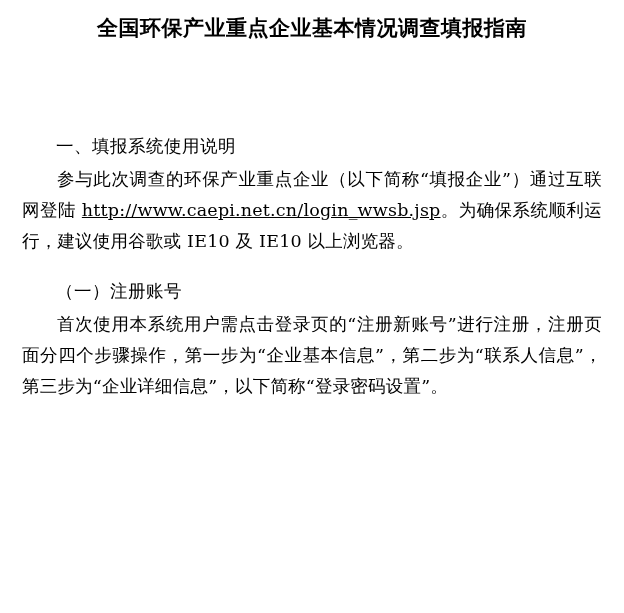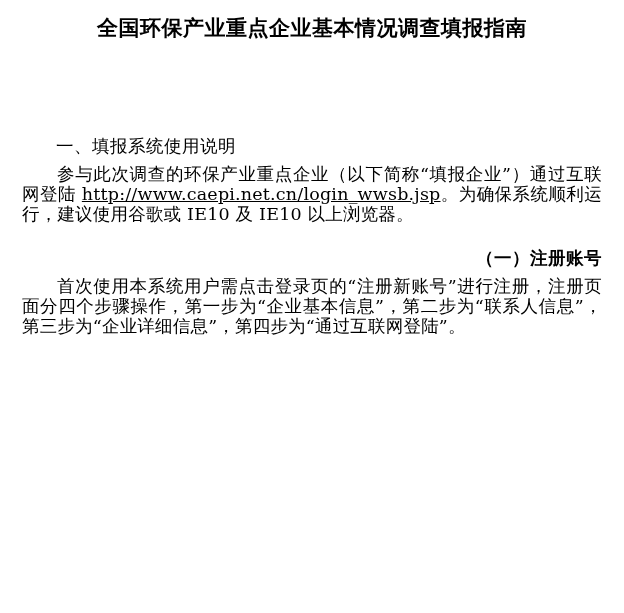--- a/index.html
+++ b/index.html
@@ -35,29 +35,28 @@
   }
   .section-heading {
     font-size: 17.5px;
     font-weight: normal;
     margin: 0 0 6px 0;
     text-indent: 34px;
     letter-spacing: 0.5px;
   }
   .sub-heading {
     font-size: 17.5px;
-    font-weight: bold;
+    font-weight: normal;
     margin: 10px 0 6px 0;
     text-indent: 34px;
     letter-spacing: 0.5px;
-    text-align: right;
   }
   .para {
     font-size: 17.5px;
-    line-height: 20px;
+    line-height: 31px;
     margin: 0 0 2px 0;
     text-indent: 35px;
     text-align: justify;
     letter-spacing: 0.2px;
   }
   .para.tight {
     margin-bottom: 0;
   }
   .link {
     text-decoration: underline;
@@ -80,18 +79,18 @@
   <div class="gap-after-title"></div>
 
   <div class="section-heading">一、填报系统使用说明</div>
 
   <p class="para"><span>参与此次调查的环保产业重点企业（以下简称“填报企业”）通过互联网登陆 </span><a class="link" href="#">http://www.caepi.net.cn/login_wwsb.jsp</a><span>。为确保系统顺利运行，建议使用谷歌或 IE10 及 IE10 以上浏览器。</span></p>
 
   <div class="spacer-sm"></div>
 
   <div class="sub-heading">（一）注册账号</div>
 
-  <p class="para tight">首次使用本系统用户需点击登录页的“注册新账号”进行注册，注册页面分四个步骤操作，第一步为“企业基本信息”，第二步为“联系人信息”，第三步为“企业详细信息”，第四步为“通过互联网登陆”。</p>
+  <p class="para tight">首次使用本系统用户需点击登录页的“注册新账号”进行注册，注册页面分四个步骤操作，第一步为“企业基本信息”，第二步为“联系人信息”，第三步为“企业详细信息”，以下简称“登录密码设置”。</p>
 
   <div class="spacer-md"></div>
 
 
 </div>
 
 </body></html>

